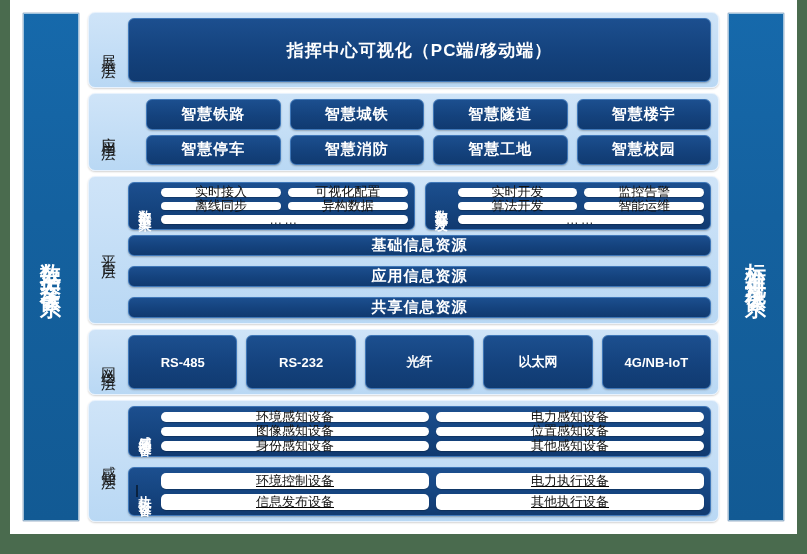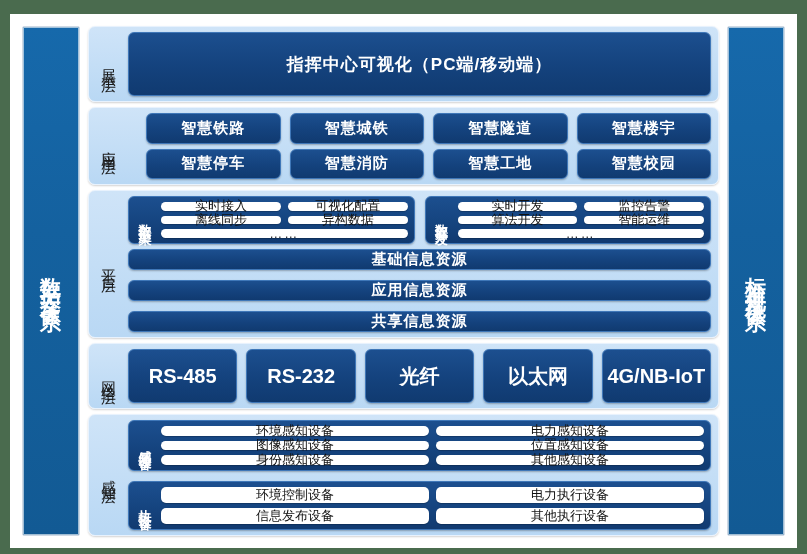--- a/index.html
+++ b/index.html
@@ -12,21 +12,21 @@
 
   body {
     background: #4a6b4e;
     font-family: "Liberation Sans", "DejaVu Sans", sans-serif;
   }
 
   
   #canvas {
     position: absolute;
     left: 10px;
-    top: 14px;
+    top: 0;
     width: 787px;
     height: 534px;
     background: #ffffff;
     display: flex;
     flex-direction: row;
     align-items: stretch;
     padding: 12px 12px 12px 12px;
     gap: 8px;
   }
 
@@ -223,21 +223,21 @@
   
   .net-row {
     flex: 1 1 auto;
     display: flex;
     flex-direction: row;
     gap: 9px;
     min-height: 0;
   }
   .net-cell {
     flex: 1 1 0;
-    font-size: 20px;
+    font-size: 13px;
   }
 
   
   .sense-row {
     flex: 1 1 auto;
     display: flex;
     flex-direction: column;
     gap: 10px;
     min-height: 0;
   }
@@ -247,21 +247,21 @@
     border-radius: 6px;
     display: flex;
     flex-direction: row;
     align-items: stretch;
     padding: 5px 6px;
     gap: 6px;
     box-shadow: 0 1px 2px rgba(0,0,0,0.28);
     min-width: 0;
   }
   .sense-group.g1 { flex: 1.04 1 0; }
-  .sense-group.g2 { flex: 1 1 0; }
+  .sense-group.g2 { flex: 1 1 0; text-decoration: underline; }
   .sense-label {
     flex: 0 0 20px;
     width: 20px;
     display: flex;
     align-items: center;
     justify-content: center;
     color: #ffffff;
     font-size: 13px;
     font-weight: bold;
   }

